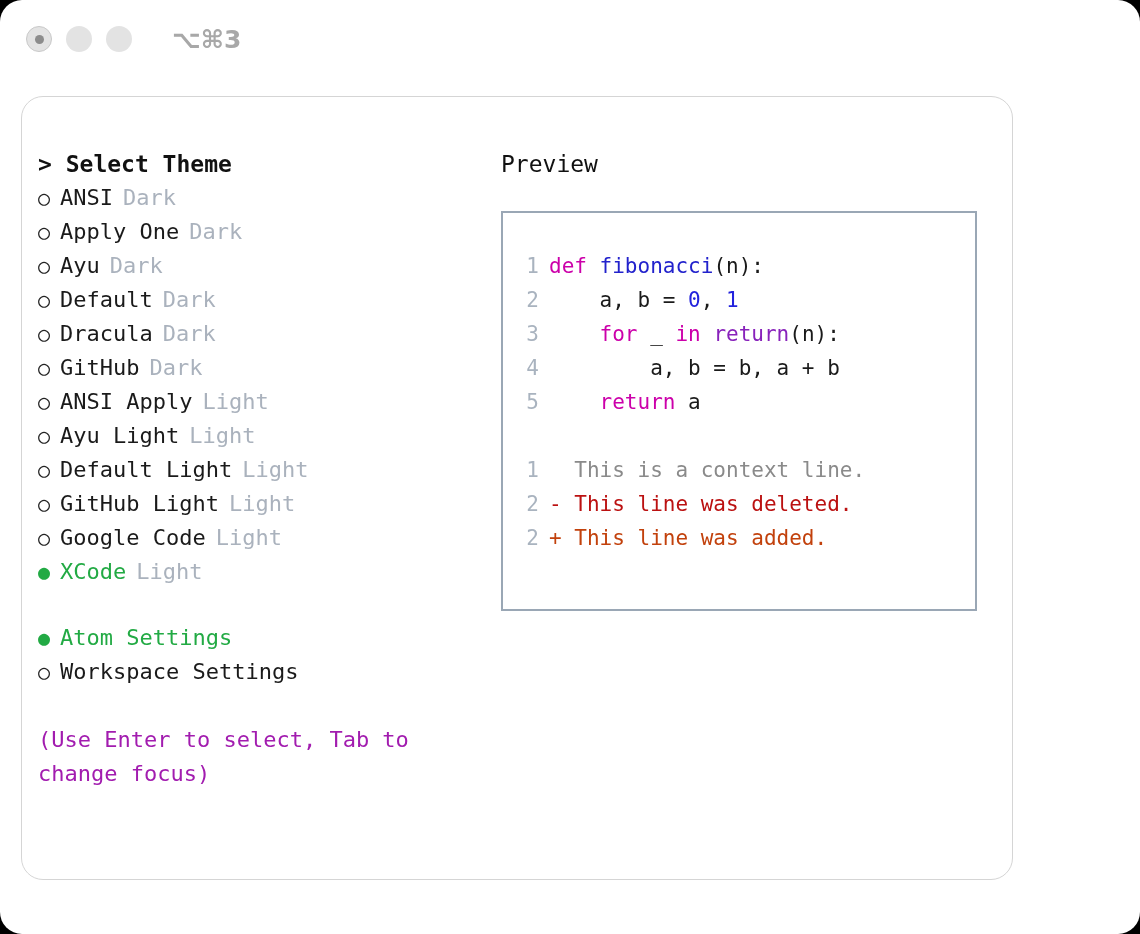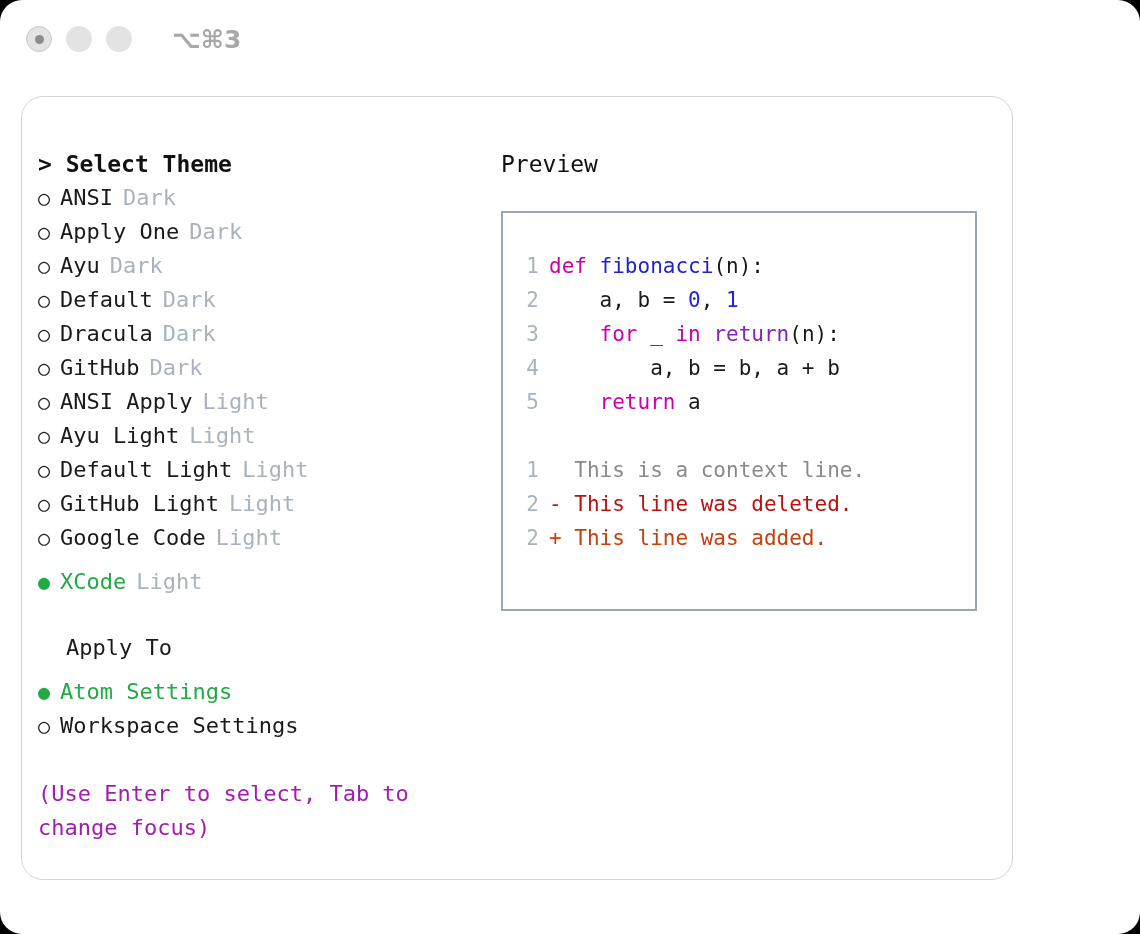--- a/index.html
+++ b/index.html
@@ -111,21 +111,21 @@
     flex: 0 0 22px;
     display: inline-block;
     text-align: left;
     color: #222222;
     font-size: 20px;
   }
   .bullet.sel {
     color: #22aa44;
   }
   .row .name { color: #1a1a1a; }
-  .row.selected .name { color: #22aa44; margin-top: 10px; }
+  .row.selected .name { color: #22aa44; }
   .tag {
     color: #aab2bd;
     margin-left: 10px;
   }
   .subhead {
     font-size: 22px;
     color: #1a1a1a;
     line-height: 34px;
     padding-left: 28px;
     white-space: pre;
@@ -220,21 +220,20 @@
             <div class="row"><span class="bullet">○</span><span class="name">ANSI Apply</span><span class="tag">Light</span></div>
             <div class="row"><span class="bullet">○</span><span class="name">Ayu Light</span><span class="tag">Light</span></div>
             <div class="row"><span class="bullet">○</span><span class="name">Default Light</span><span class="tag">Light</span></div>
             <div class="row"><span class="bullet">○</span><span class="name">GitHub Light</span><span class="tag">Light</span></div>
             <div class="row"><span class="bullet">○</span><span class="name">Google Code</span><span class="tag">Light</span></div>
             <div class="row selected"><span class="bullet sel">●</span><span class="name">XCode</span><span class="tag">Light</span></div>
           </div>
 
         <div class="spacer-sm"></div>
 
-        <div class="subhead">Apply To</div>
 
         <div id="apply-list">
             <div class="row selected"><span class="bullet sel">●</span><span class="name">Atom Settings</span></div>
             <div class="row"><span class="bullet">○</span><span class="name">Workspace Settings</span></div>
           </div>
 
         <div class="hint">(Use Enter to select, Tab to change focus)</div>
       </div>
 
       <div class="right-col">

